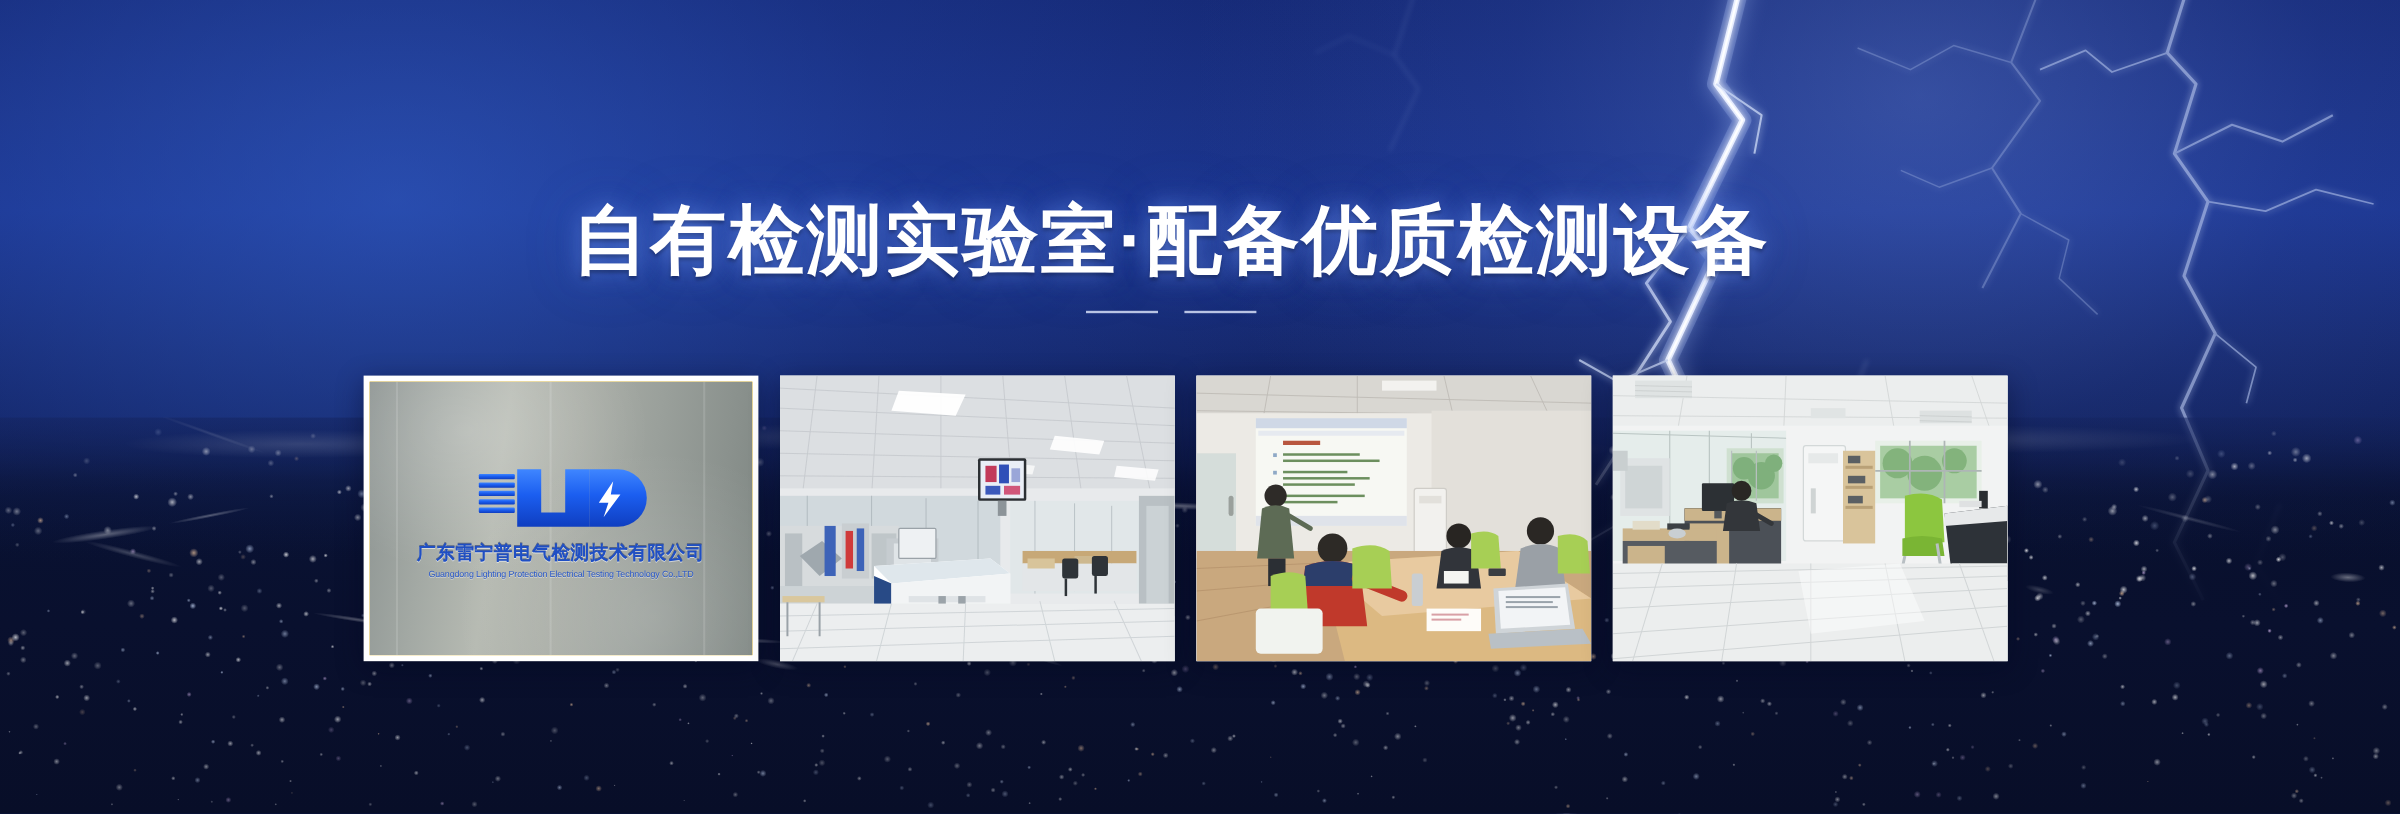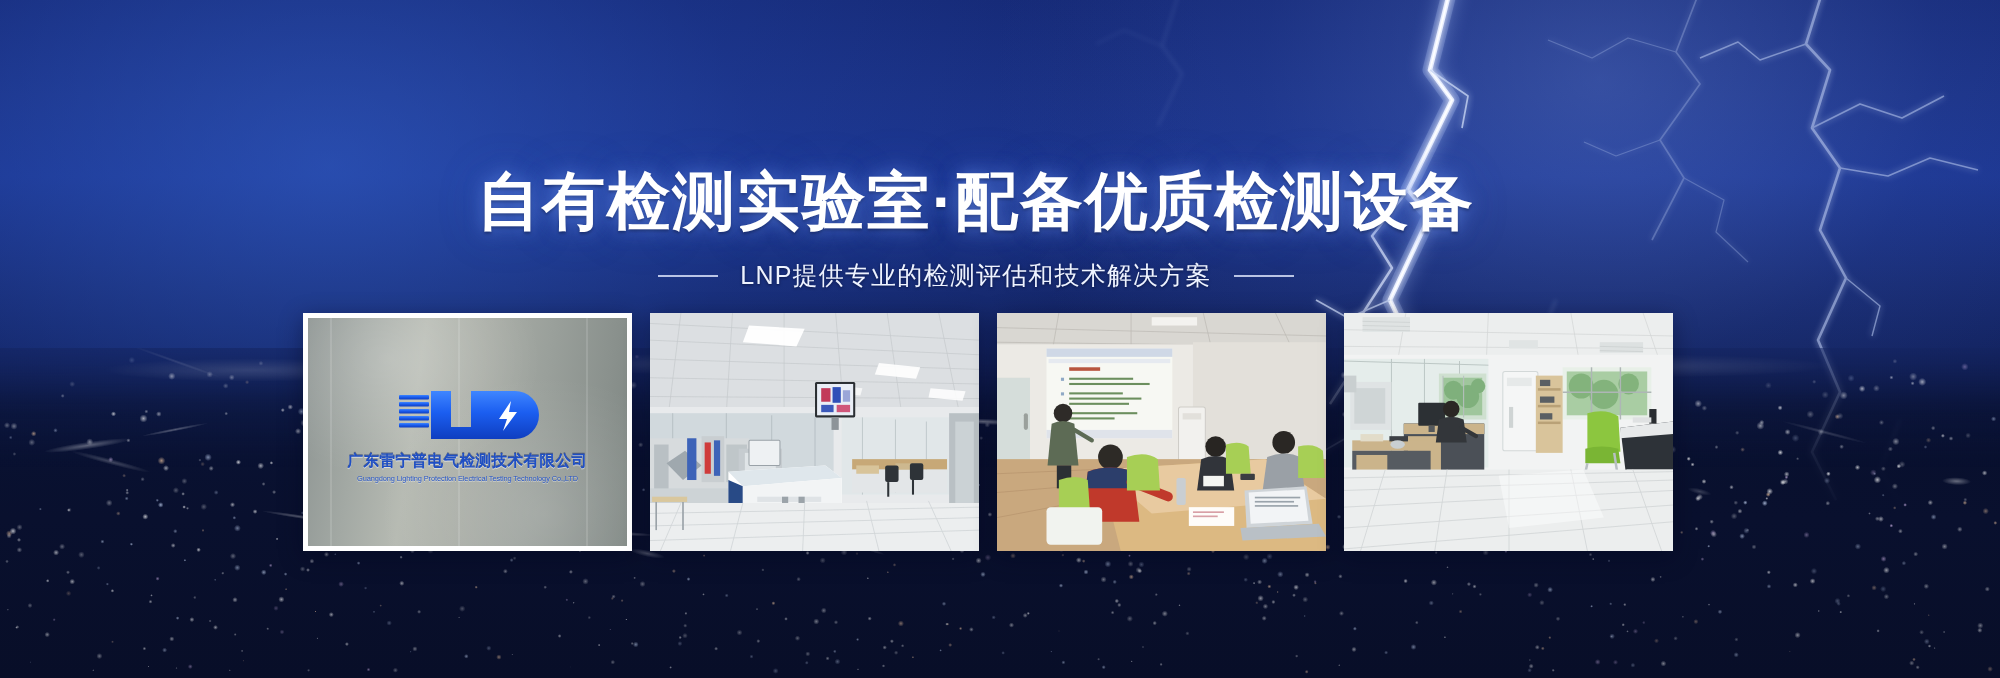--- a/index.html
+++ b/index.html
@@ -1140,21 +1140,20 @@
           <ellipse cx="647.5" cy="205.6" rx="18.2" ry="3.4" fill="url(#lampW)" opacity="0.28" transform="rotate(11.9 647.5 205.6)"></ellipse>
         </g>
     </svg>
     <div class="city-haze"></div>
   </div>
 
   <div class="headline-wrap">
     <h1 class="headline">自有检测实验室·配备优质检测设备</h1>
     <div class="subline">
       <span class="sub-rule"></span>
-      <span class="subtitle">LNP提供专业的检测评估和技术解决方案</span>
       <span class="sub-rule"></span>
     </div>
   </div>
 
   <div class="cards">
 
     <div class="card">
       <div class="photo">
         <div class="sign-wall"></div>
         <div class="sign-inner">

